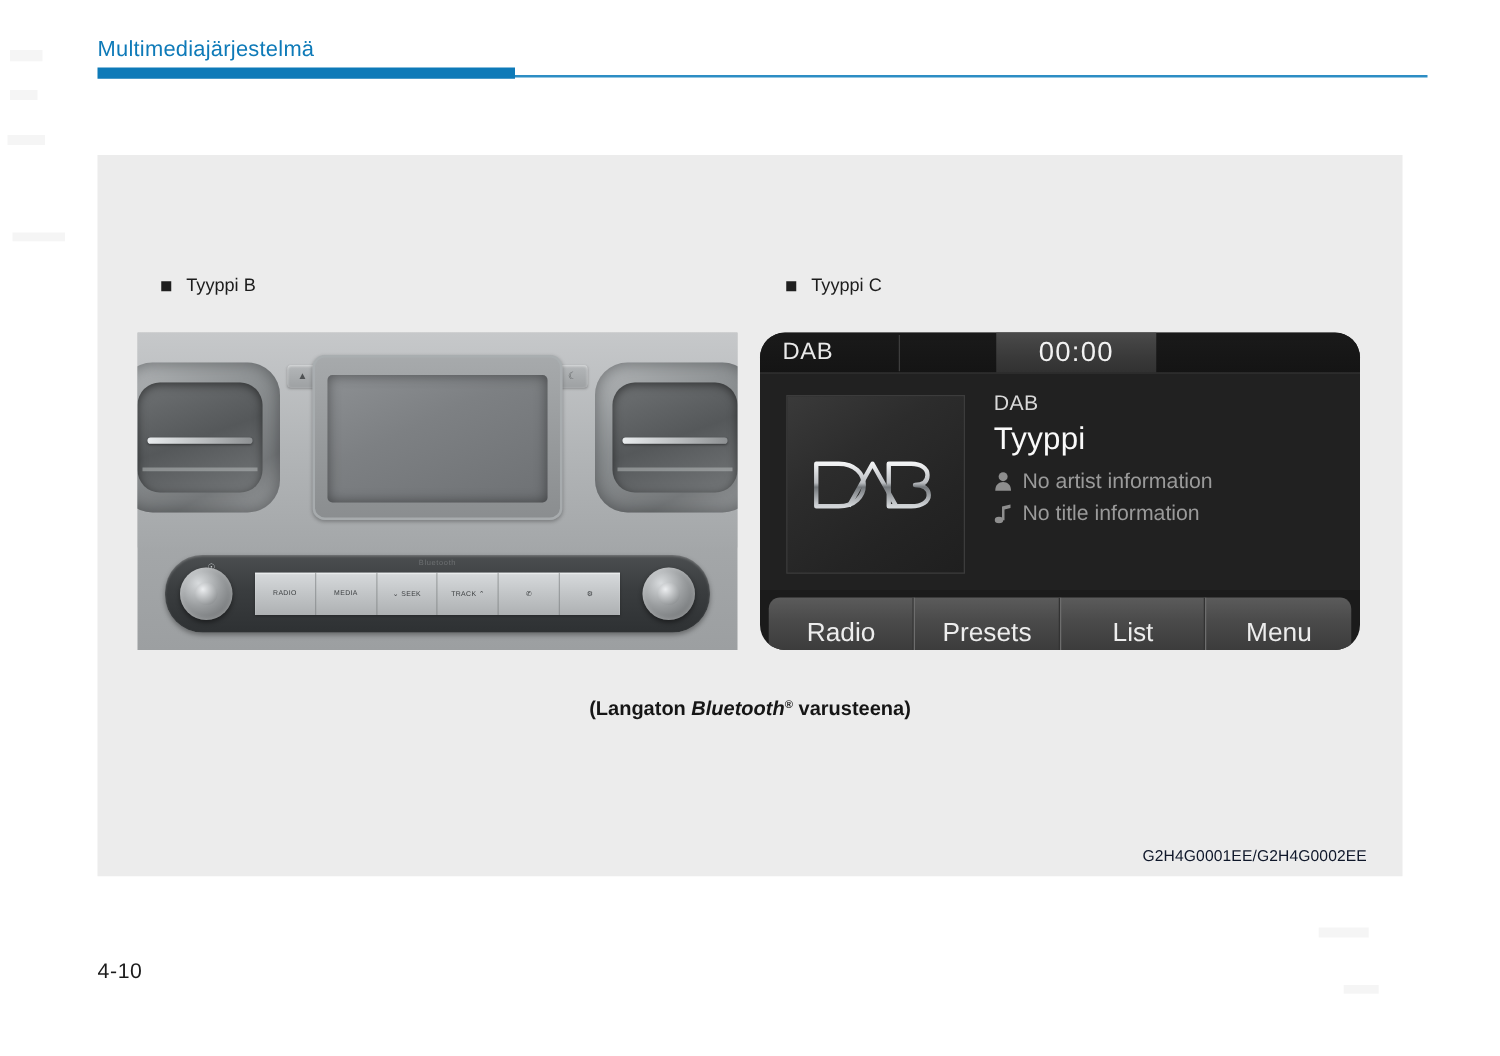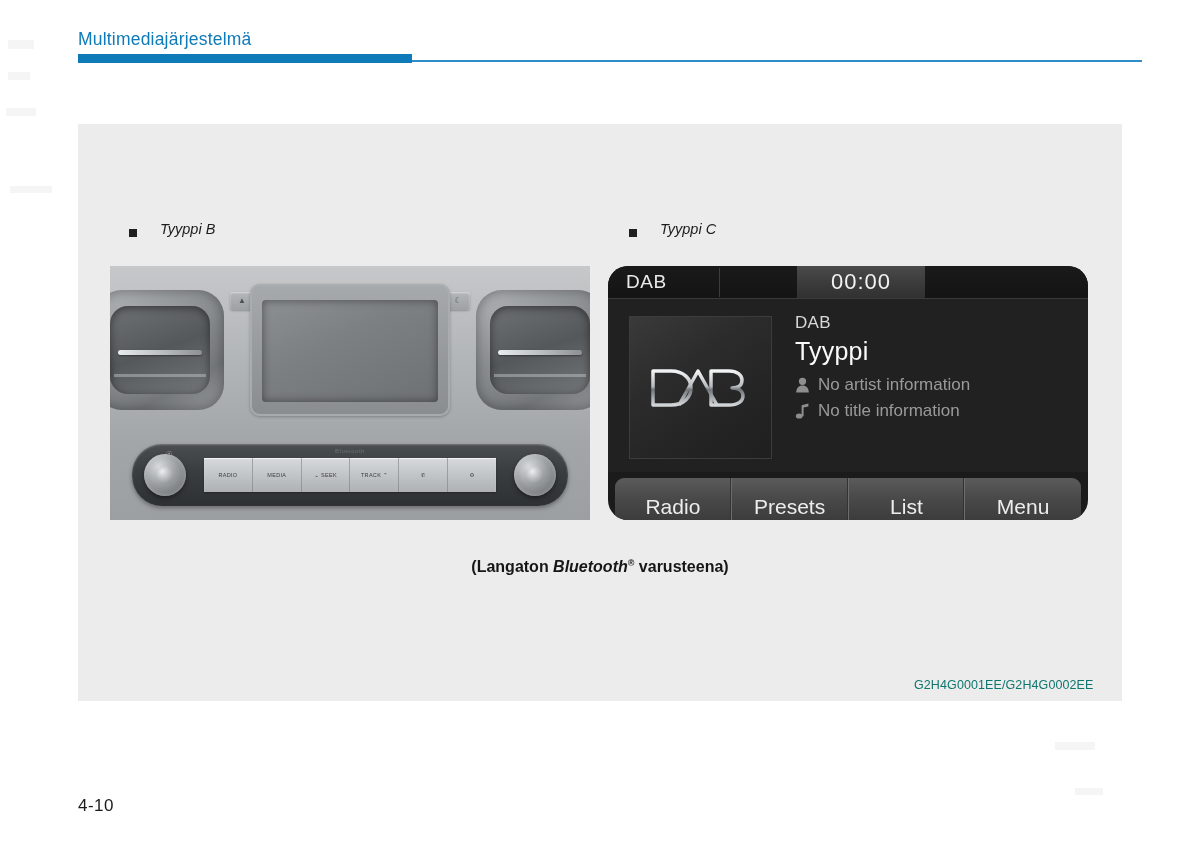--- a/index.html
+++ b/index.html
@@ -60,26 +60,25 @@
     position: absolute;
     left: 78px; top: 124px;
     width: 1044px; height: 577px;
     background: #ececec;
   }
 
   
   .fig-label {
     position: absolute;
     display: flex;
-    align-items: flex-end;
-    gap: 23px;
+    align-items: center;
+    gap: 12px;
     font-size: 14.5px;
     color: #1c1c1c;
     white-space: nowrap;
-    font-style: italic;
   }
   .fig-label .bullet {
     display: inline-block;
     width: 8px; height: 8px;
     background: #1f1f1f;
     flex: none;
   }
   .label-b { left: 129px; top: 221px; }
   .label-c { left: 629px; top: 221px; }
 
@@ -298,26 +297,26 @@
     text-align: center;
     font-size: 16px; font-weight: bold; color: #161616;
   }
   .caption i { font-style: italic; }
   .caption sup { font-size: 9px; vertical-align: super; }
 
   
   .fig-code {
     position: absolute;
     left: 914px; top: 678px;
-    font-size: 12.5px; color: #0f766e;
+    font-size: 12.5px; color: #0f172a;
     letter-spacing: .1px;
   }
   .page-no {
     position: absolute;
-    left: 78px; top: 796px;
+    left: 78px; top: 767px;
     font-size: 17px; color: #1b1b1b; letter-spacing: .5px;
   }
 </style>
 </head>
 <body>
 
 <div class="page">
 
   <div class="ghost g1"></div>
   <div class="ghost g2"></div>

